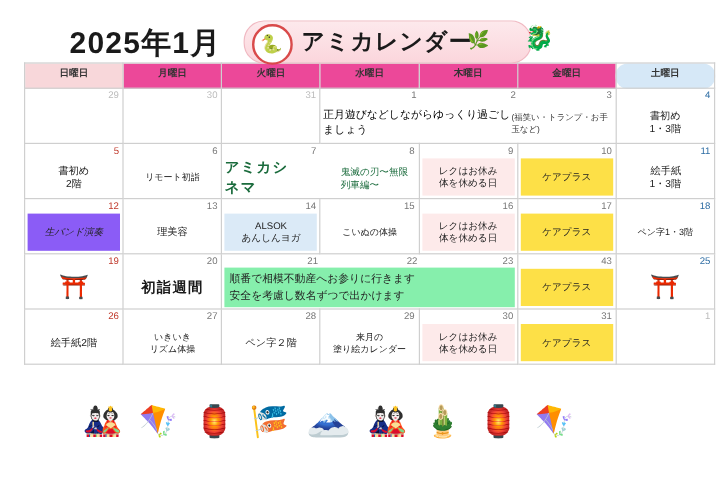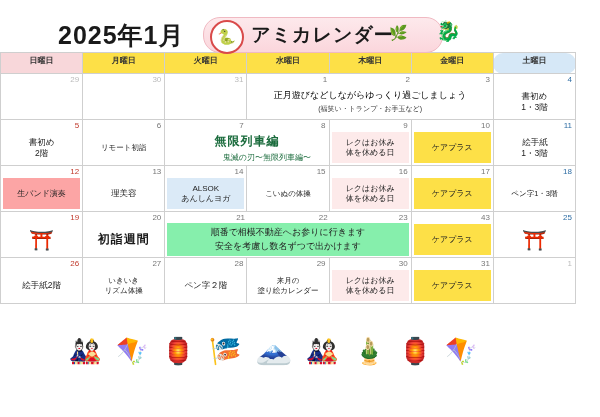--- a/index.html
+++ b/index.html
@@ -79,41 +79,41 @@
     right: 26px;
     top: 6px;
     width: 26px;
     height: 20px;
     font-size: 15px;
     color: #4a8c3a;
   }
 
   
   .cal-wrap {
-    padding: 0 0;
+    padding: 0 20px;
   }
   table.cal {
     border-collapse: collapse;
     width: 576px;
     table-layout: fixed;
   }
   table.cal th, table.cal td {
     border: 1px solid #cfcfcf;
     vertical-align: top;
   }
   table.cal th {
     height: 16px;
     font-size: 8px;
     font-weight: bold;
     color: #333;
     text-align: center;
     padding: 2px 0;
   }
   th.sun { background: #f8d7da; }
-  th.mon, th.tue, th.wed, th.thu, th.fri { background: #fde047; }
+  th.mon, th.tue, th.wed, th.thu, th.fri { background: #ec4899; }
   th.sat { background: #d6e8f7; border-radius: 10px; }
 
   td.day {
     height: 45px;
     position: relative;
     padding: 0;
   }
   .dnum {
     position: absolute;
     top: 1px;
@@ -136,21 +136,21 @@
     text-align: center;
     display: flex;
     align-items: center;
     justify-content: center;
     color: #222;
     box-sizing: border-box;
     padding: 1px;
   }
   .ev.small { font-size: 7.5px; }
 
-  .bg-pink   { background: #fca5a5; }
+  .bg-pink   { background: #8b5cf6; font-style: italic; }
   .bg-blue   { background: #dbeaf7; }
   .bg-green  { background: #fde047; }
   .bg-rest   { background: #fdeaea; }
 
   .ev-box {
     position: absolute;
     left: 2px; right: 2px; top: 12px; bottom: 2px;
     display: flex; align-items: center; justify-content: center;
     text-align: center;
     font-size: 8px;
@@ -159,24 +159,23 @@
     padding: 1px;
     color: #222;
   }
 
   
   .span-cell { position: relative; }
   .span-inner {
     position: absolute;
     left: 2px; right: 2px; top: 12px; bottom: 2px;
     display: flex;
-    flex-direction: column;
+    flex-direction: row;
     align-items: center;
     justify-content: center;
-    text-align: center;
     box-sizing: border-box;
   }
   .cinema-title {
     font-size: 12px;
     font-weight: bold;
     color: #1a6b3c;
     letter-spacing: 1px;
   }
   .cinema-sub {
     font-size: 8px;
@@ -295,21 +294,21 @@
 2階</div>
           </td>
           <td class="day">
             <span class="dnum">6</span>
             <div class="ev small">リモート初詣</div>
           </td>
           <td class="day span-cell" colspan="2">
             <span class="dnum">8</span>
             <span class="dnum" style="right:52%;">7</span>
             <div class="span-inner">
-              <div class="cinema-title">無限列車編</div>
+              <div class="cinema-title">アミカシネマ</div>
               <div class="cinema-sub">鬼滅の刃〜無限列車編〜</div>
             </div>
           </td>
           <td class="day">
             <span class="dnum">9</span>
             <div class="ev-box bg-rest tiny" style="white-space:pre-line;">レクはお休み
 体を休める日</div>
           </td>
           <td class="day">
             <span class="dnum">10</span>

